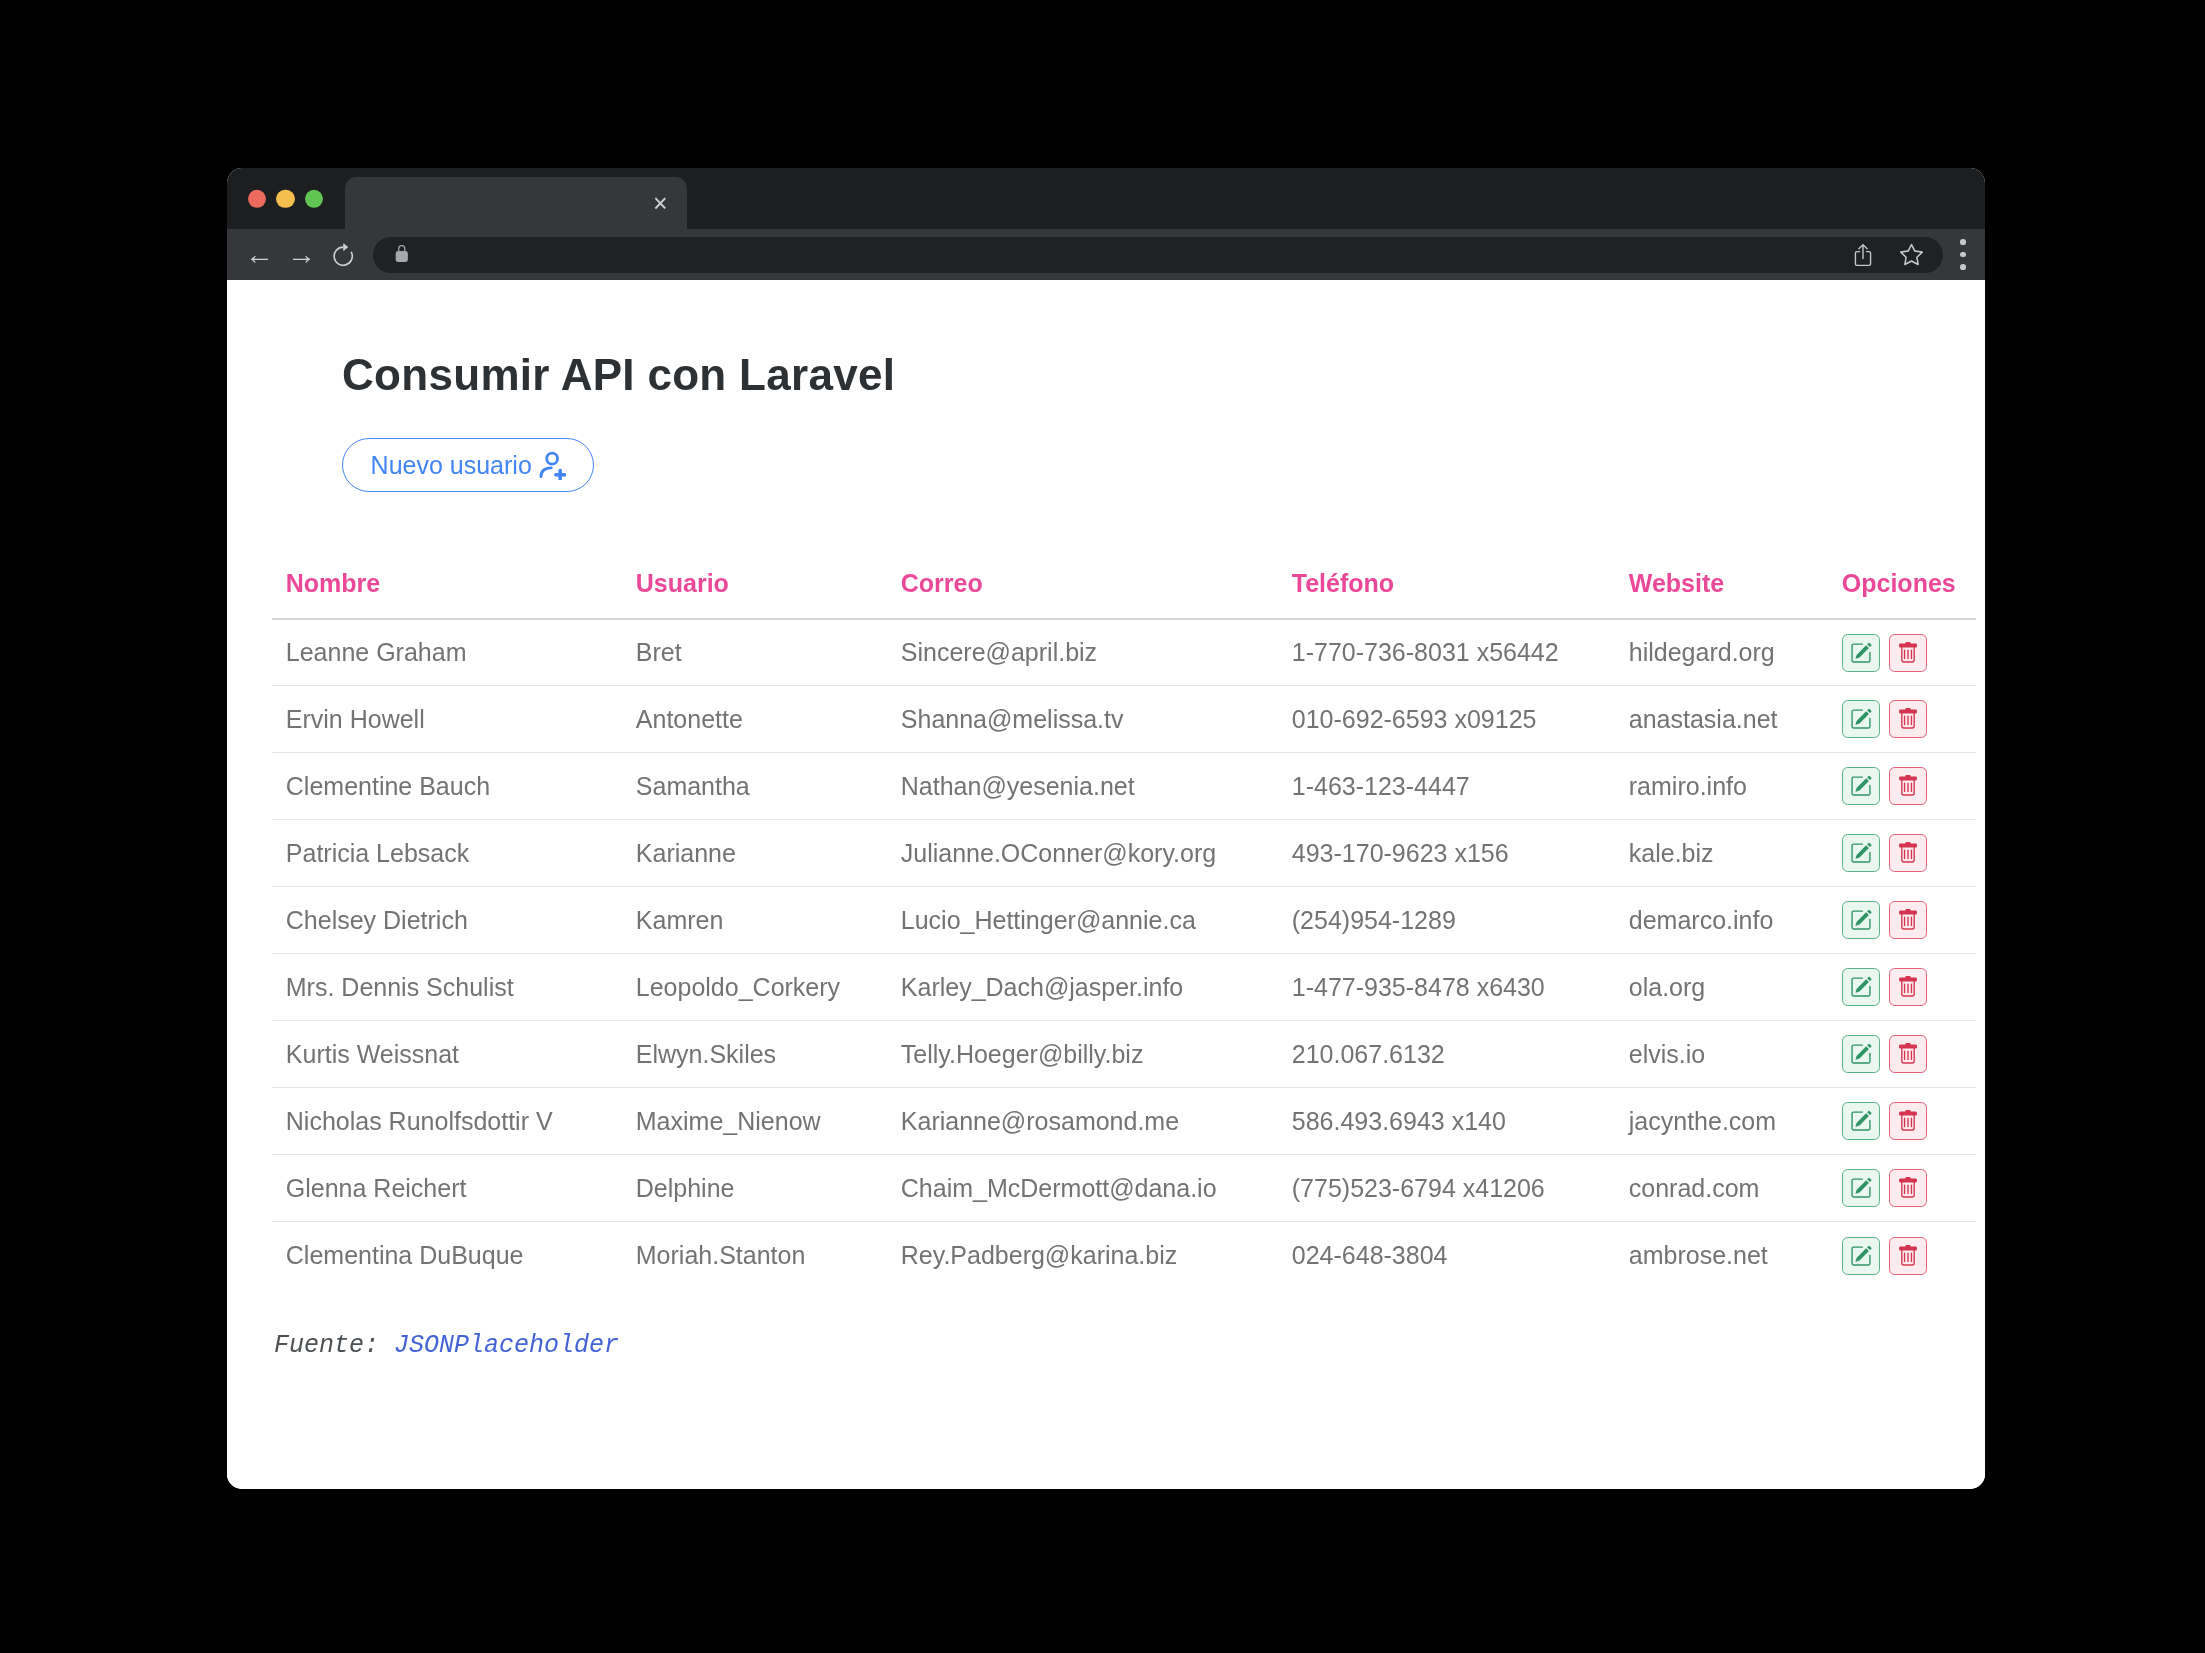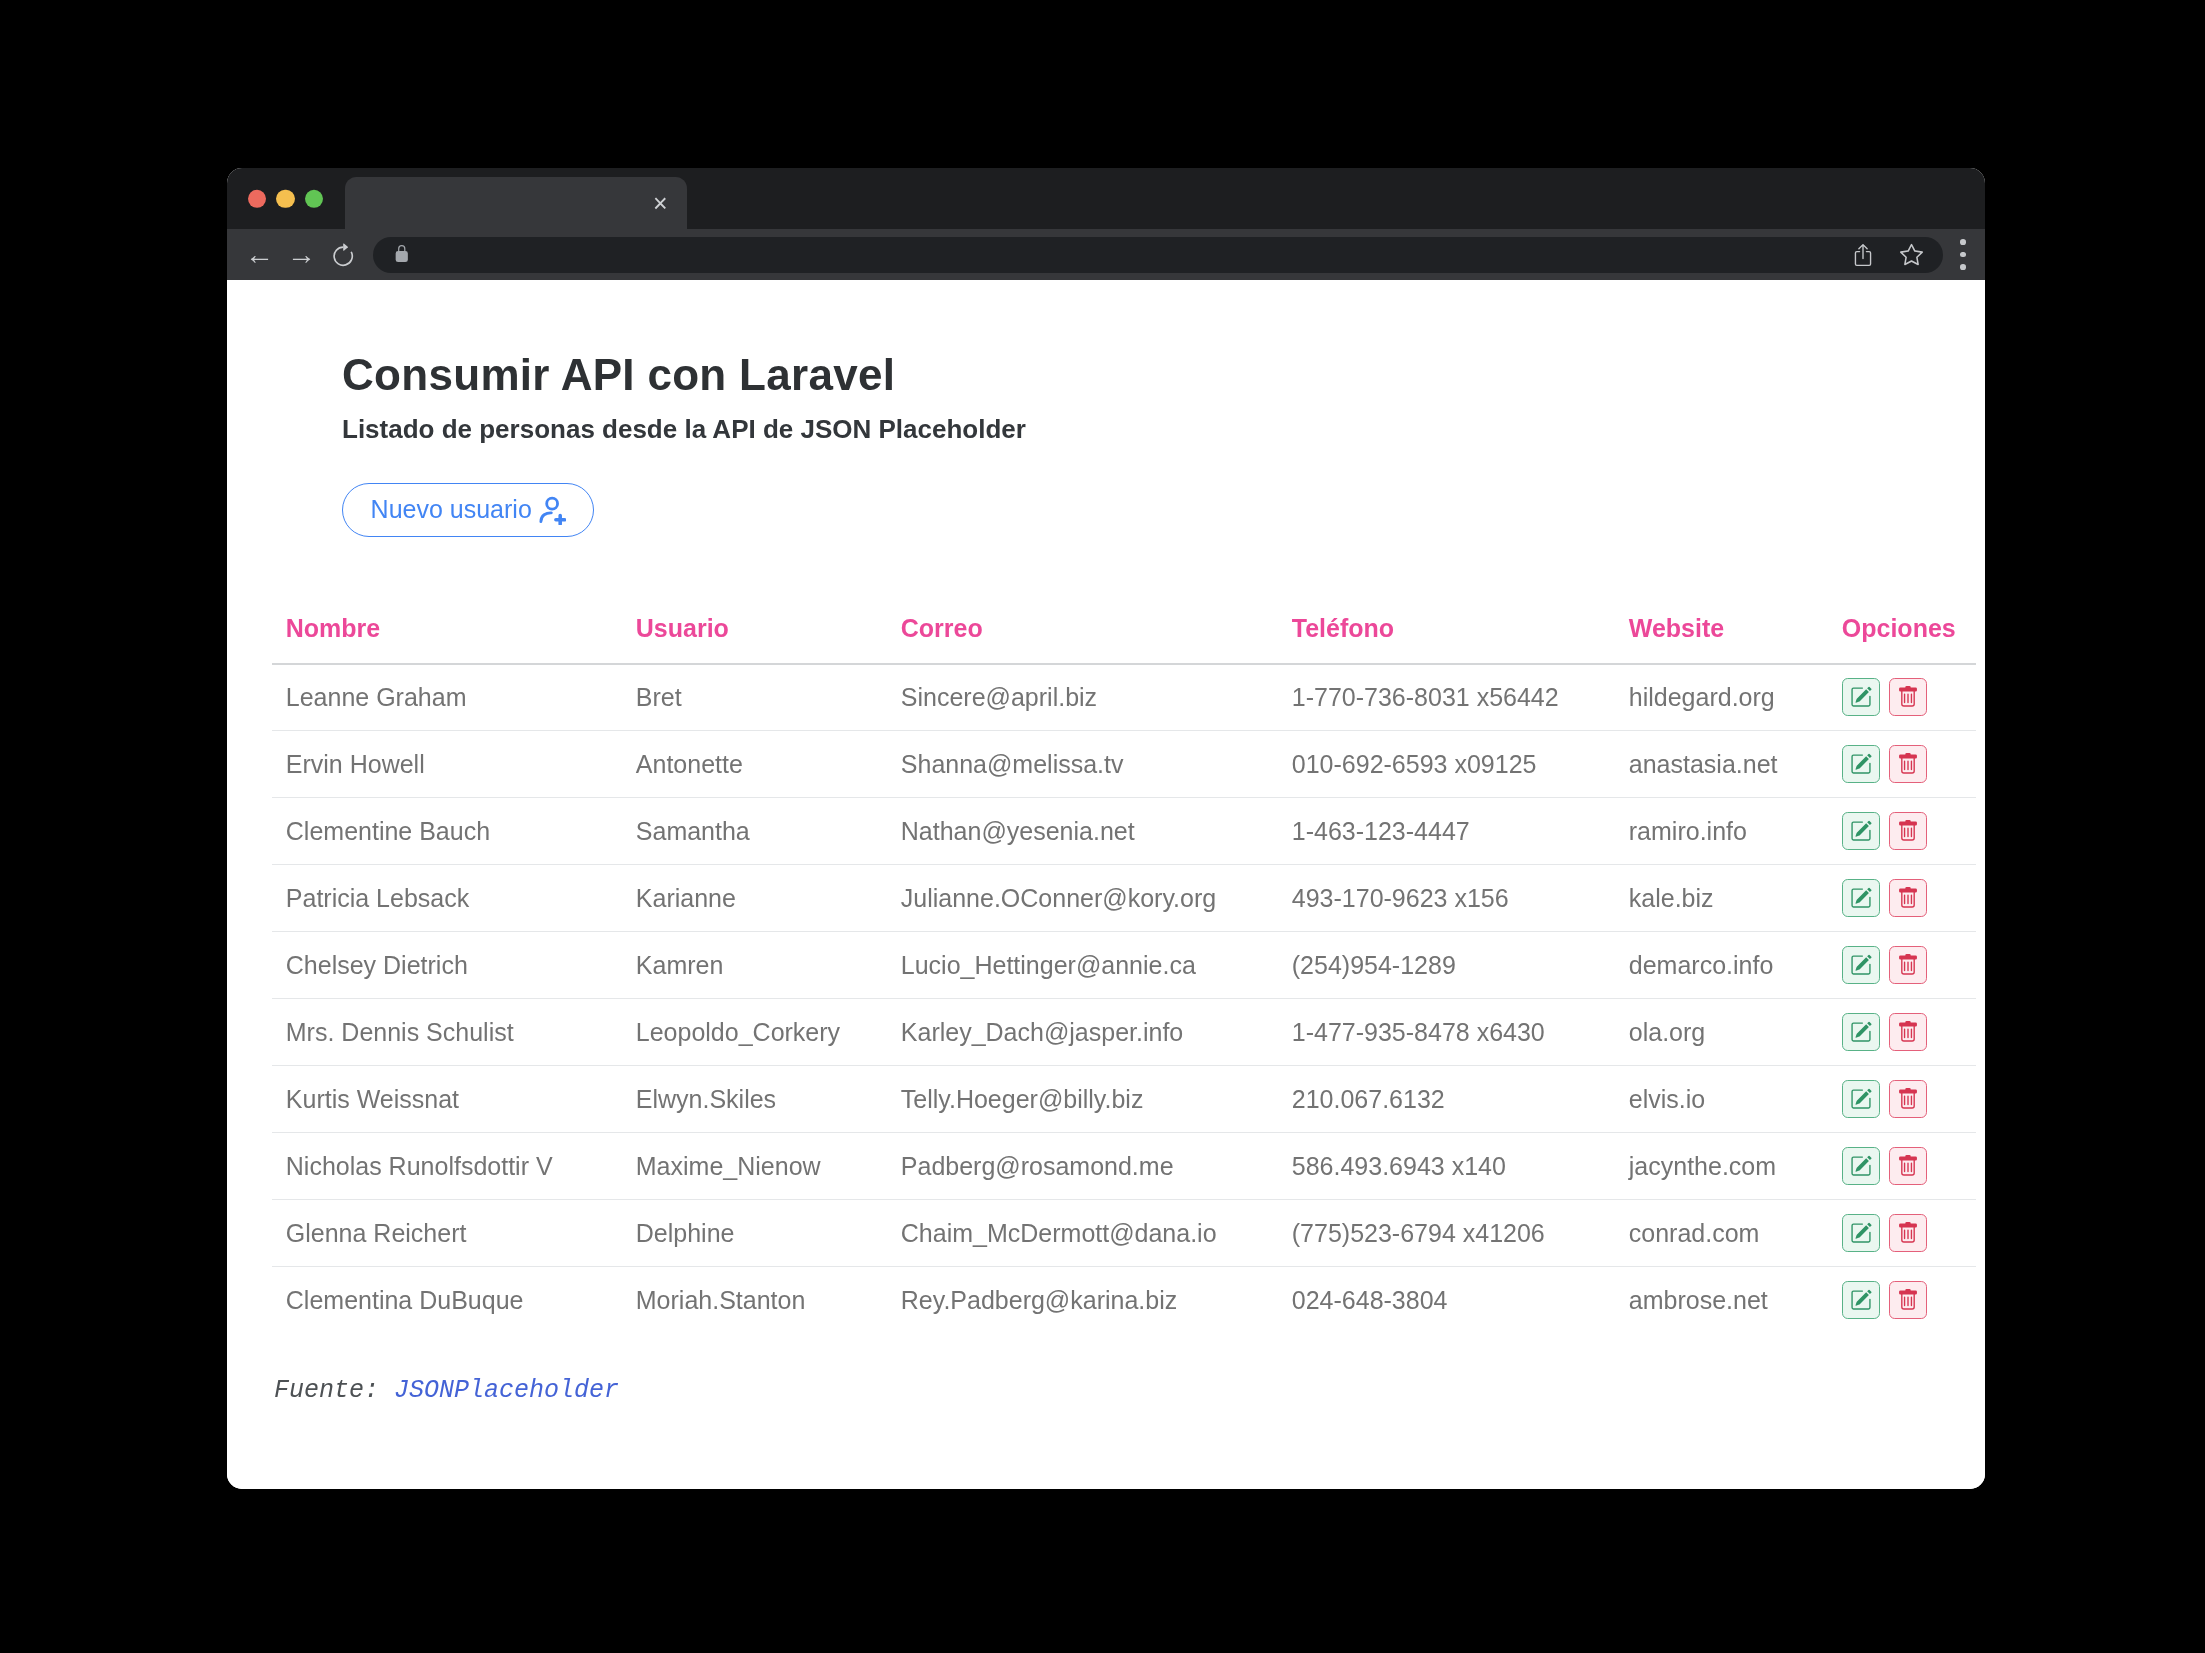--- a/index.html
+++ b/index.html
@@ -119,21 +119,20 @@
     <div class="menu-dots">
         <i></i>
         <i></i>
         <i></i>
       </div>
   </div>
 
   <div class="content">
     <div class="page-head">
       <h1 class="title">Consumir API con Laravel</h1>
-      <div class="subtitle">Listado de personas desde la API de JSON Placeholder</div>
     </div>
 
     <button class="btn-new">
       <span>Nuevo usuario</span>
       <span style="display:inline-flex">
         <svg width="30" height="30" viewBox="0 0 16 16" fill="none" stroke="#4285f4" stroke-width="1.5" stroke-linecap="round">
           <circle cx="8.6" cy="4.6" r="2.9"></circle>
           <path d="M2.6 14.2 C 2.6 10.8 5.4 9.4 8.2 9.5"></path>
           <path d="M12.9 10.9 v4.6 M10.6 13.2 h4.6" stroke-width="1.9"></path>
         </svg>
@@ -352,21 +351,21 @@
             </svg>
           </span>
         </button>
       </div>
     </td>
   </tr>
 
   <tr>
     <td>Nicholas Runolfsdottir V</td>
     <td>Maxime_Nienow</td>
-    <td>Padberg@rosamond.me</td>
+    <td>Karianne@rosamond.me</td>
     <td>586.493.6943 x140</td>
     <td>jacynthe.com</td>
     <td>
       <div class="cell-actions">
         <button class="icon-btn btn-edit">
           <span style="display:inline-flex">
             <svg width="22" height="22" viewBox="0 0 16 16" fill="#2f9465">
               <path d="M15.502 1.94a.5.5 0 0 1 0 .706L14.459 3.69l-2-2L13.502.646a.5.5 0 0 1 .707 0l1.293 1.293zm-1.75 2.456-2-2L4.939 9.21a.5.5 0 0 0-.121.196l-.805 2.414a.25.25 0 0 0 .316.316l2.414-.805a.5.5 0 0 0 .196-.12l6.813-6.814z"></path>
               <path fill-rule="evenodd" d="M1 13.5A1.5 1.5 0 0 0 2.5 15h11a1.5 1.5 0 0 0 1.5-1.5v-6a.5.5 0 0 0-1 0v6a.5.5 0 0 1-.5.5h-11a.5.5 0 0 1-.5-.5v-11a.5.5 0 0 1 .5-.5H9a.5.5 0 0 0 0-1H2.5A1.5 1.5 0 0 0 1 2.5v11z"></path>
             </svg>

